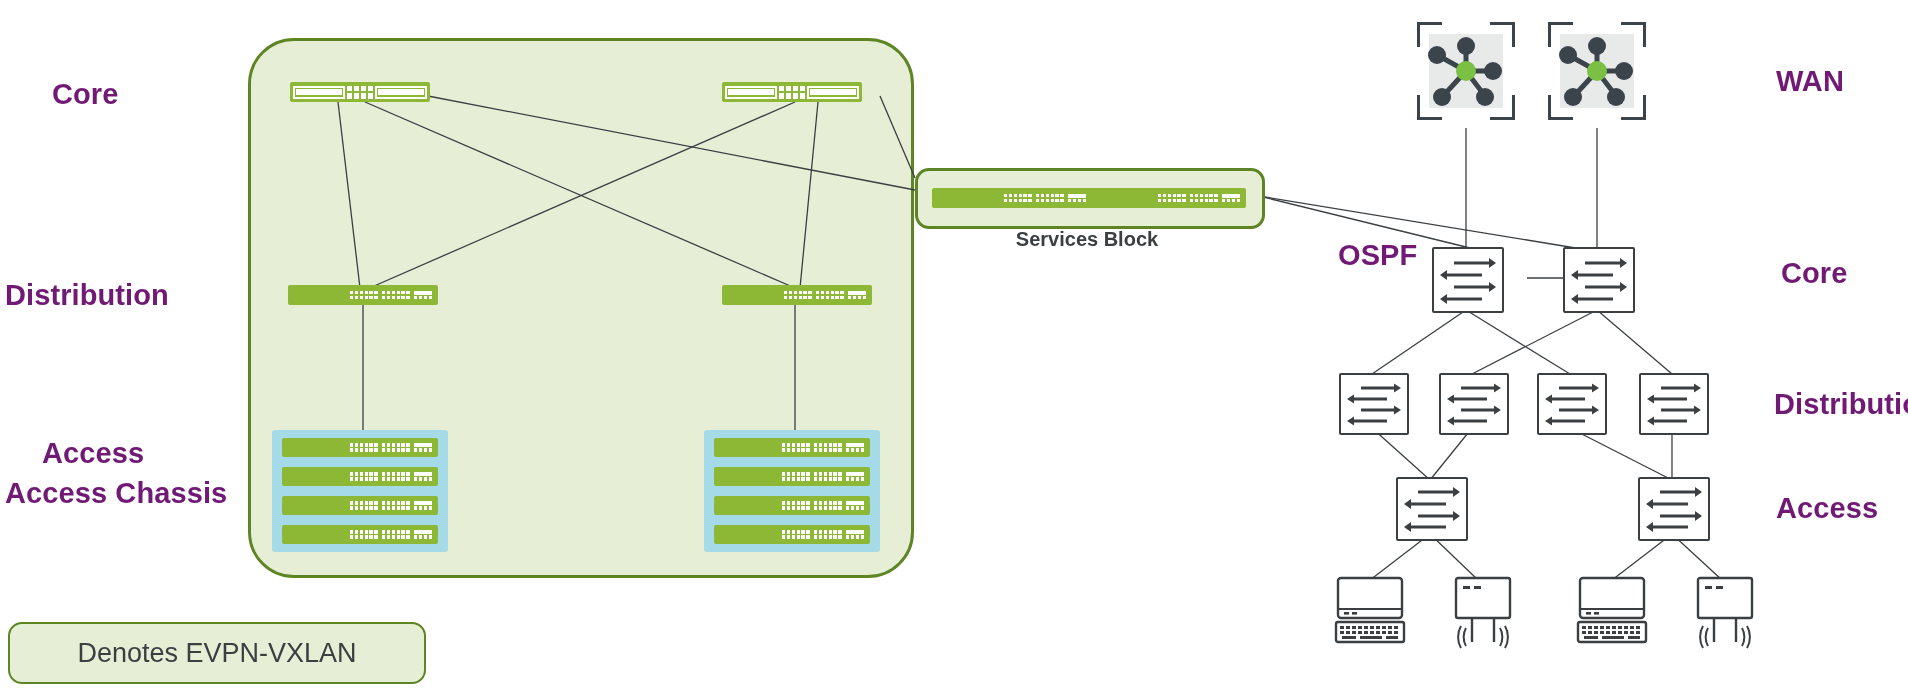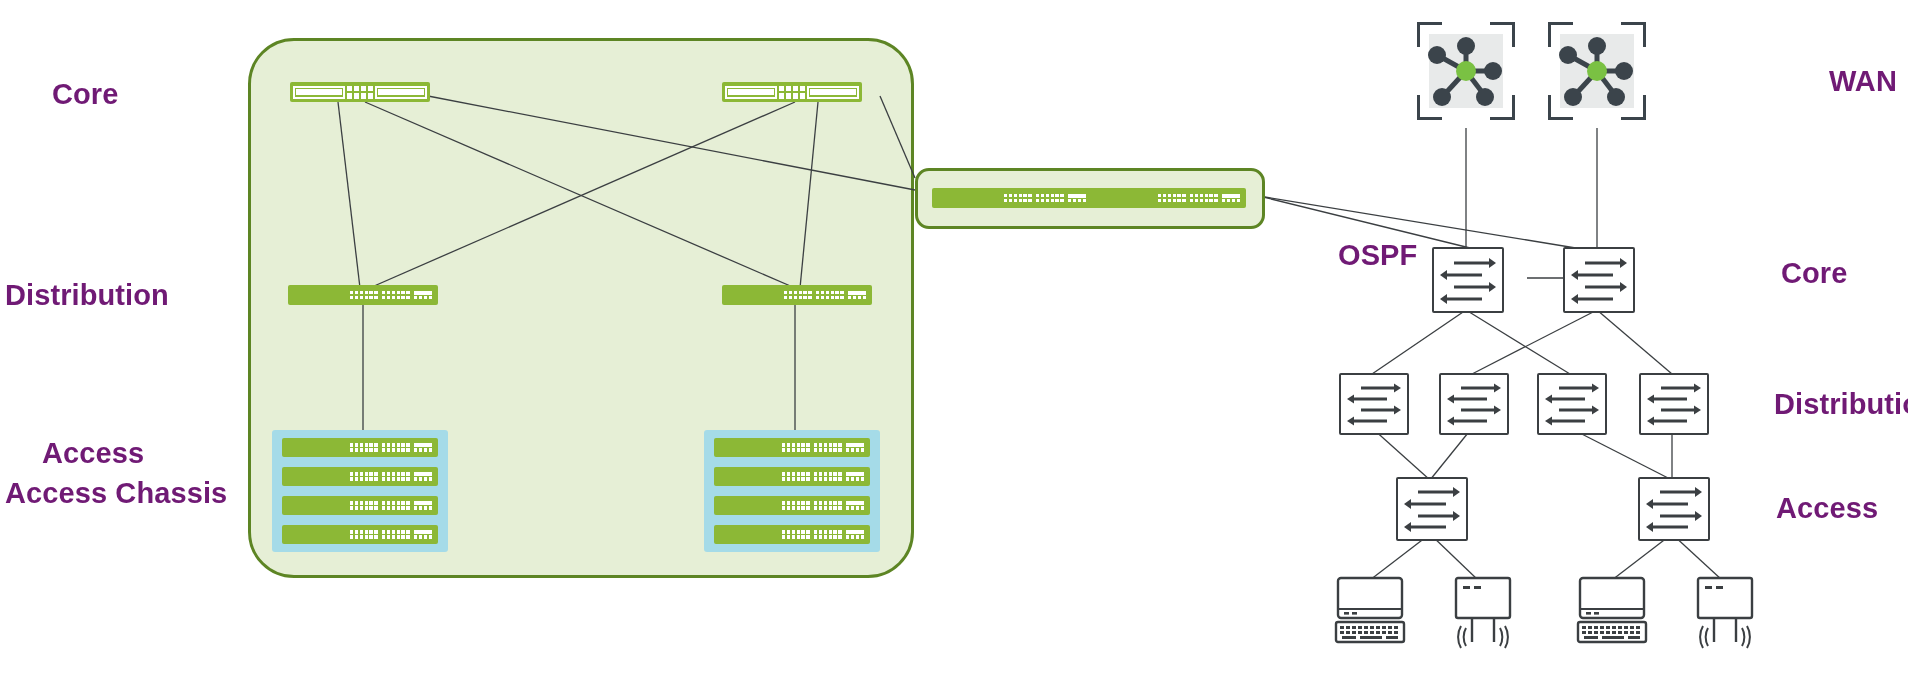--- a/index.html
+++ b/index.html
@@ -125,21 +125,21 @@
       <line x1="1672" y1="534" x2="1612" y2="580"></line>
       <line x1="1672" y1="534" x2="1722" y2="580"></line>
     </g>
   </svg>
 
   <div class="tier-label" style="left:52px;top:78px;">Core</div>
   <div class="tier-label" style="left:5px;top:279px;">Distribution</div>
   <div class="tier-label" style="left:42px;top:437px;">Access</div>
   <div class="tier-label" style="left:5px;top:477px;">Access Chassis</div>
 
-  <div class="tier-label" style="left:1829px;top:65px;">WAN</div>
+  <div class="tier-label" style="left:1776px;top:65px;">WAN</div>
   <div class="tier-label" style="left:1781px;top:257px;">Core</div>
   <div class="tier-label" style="left:1774px;top:388px;">Distribution</div>
   <div class="tier-label" style="left:1776px;top:492px;">Access</div>
 
   <div class="tier-label" style="left:1338px;top:239px;">OSPF</div>
 
   <div class="core-sw" style="left:290px;top:82px;">
     <span class="bar">
         <i></i>
         <i></i>
@@ -656,20 +656,21 @@
           <span class="wide"></span>
           <span class="row4">
             <s></s>
             <s></s>
             <s></s>
             <s></s>
           </span>
         </span>
     </div>
   </div>
+  <div id="services-block-label">Services Block</div>
 
   <div class="wan-icon" style="left:1417px;top:22px;">
     <div class="inner"></div>
     <svg viewBox="0 0 98 98" style="position:absolute;left:0;top:0;width:98px;height:98px;">
       <g stroke="#3b444b" stroke-width="5">
         <line x1="49" y1="49" x2="49" y2="26"></line>
           <line x1="49" y1="49" x2="22" y2="34"></line>
         <line x1="49" y1="49" x2="76" y2="49"></line>
           <line x1="49" y1="49" x2="68" y2="74"></line>
         <line x1="49" y1="49" x2="26" y2="74"></line>
@@ -924,14 +925,17 @@
       <line x1="46" y1="42" x2="46" y2="66" stroke="#3b3f42" stroke-width="2.4"></line>
       <g stroke="#3b3f42" stroke-width="2" fill="none">
         <path d="M18 52 A 10 14 0 0 0 18 70"></path>
         <path d="M13 50 A 14 18 0 0 0 13 72"></path>
         <path d="M52 52 A 10 14 0 0 1 52 70"></path>
         <path d="M57 50 A 14 18 0 0 1 57 72"></path>
       </g>
     </svg>
   </div>
 
+  <div id="legend">
+    <span>Denotes EVPN-VXLAN</span>
+  </div>
 
 </div>
 
 </body></html>

